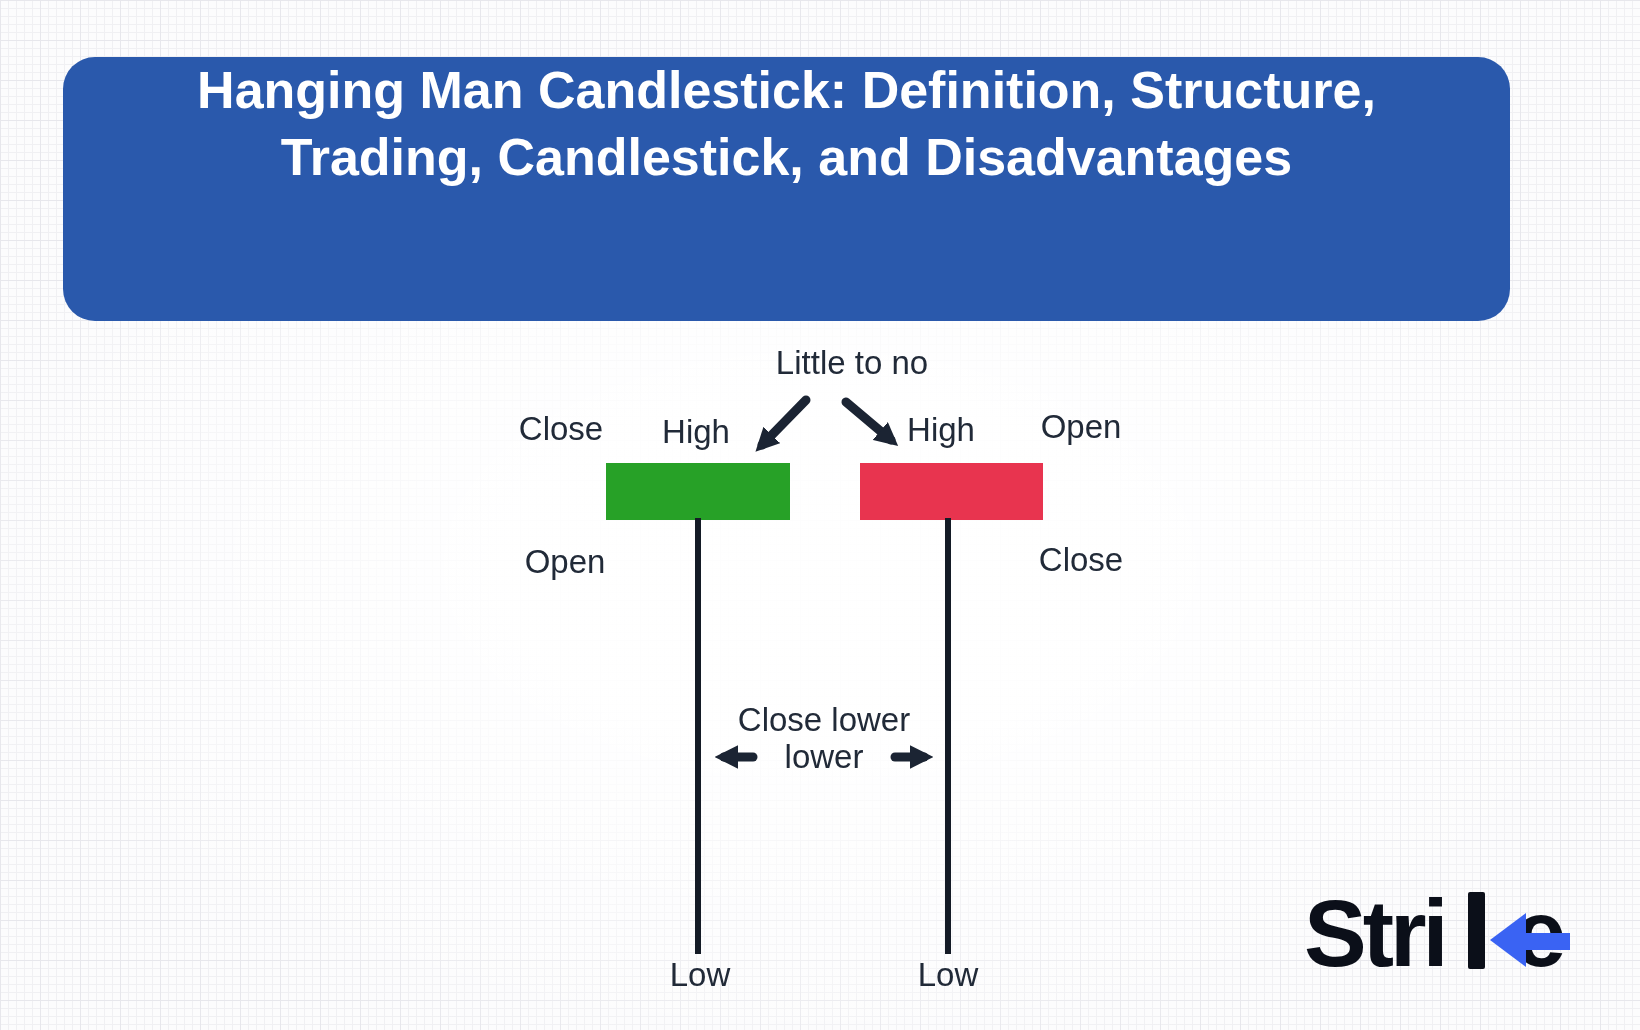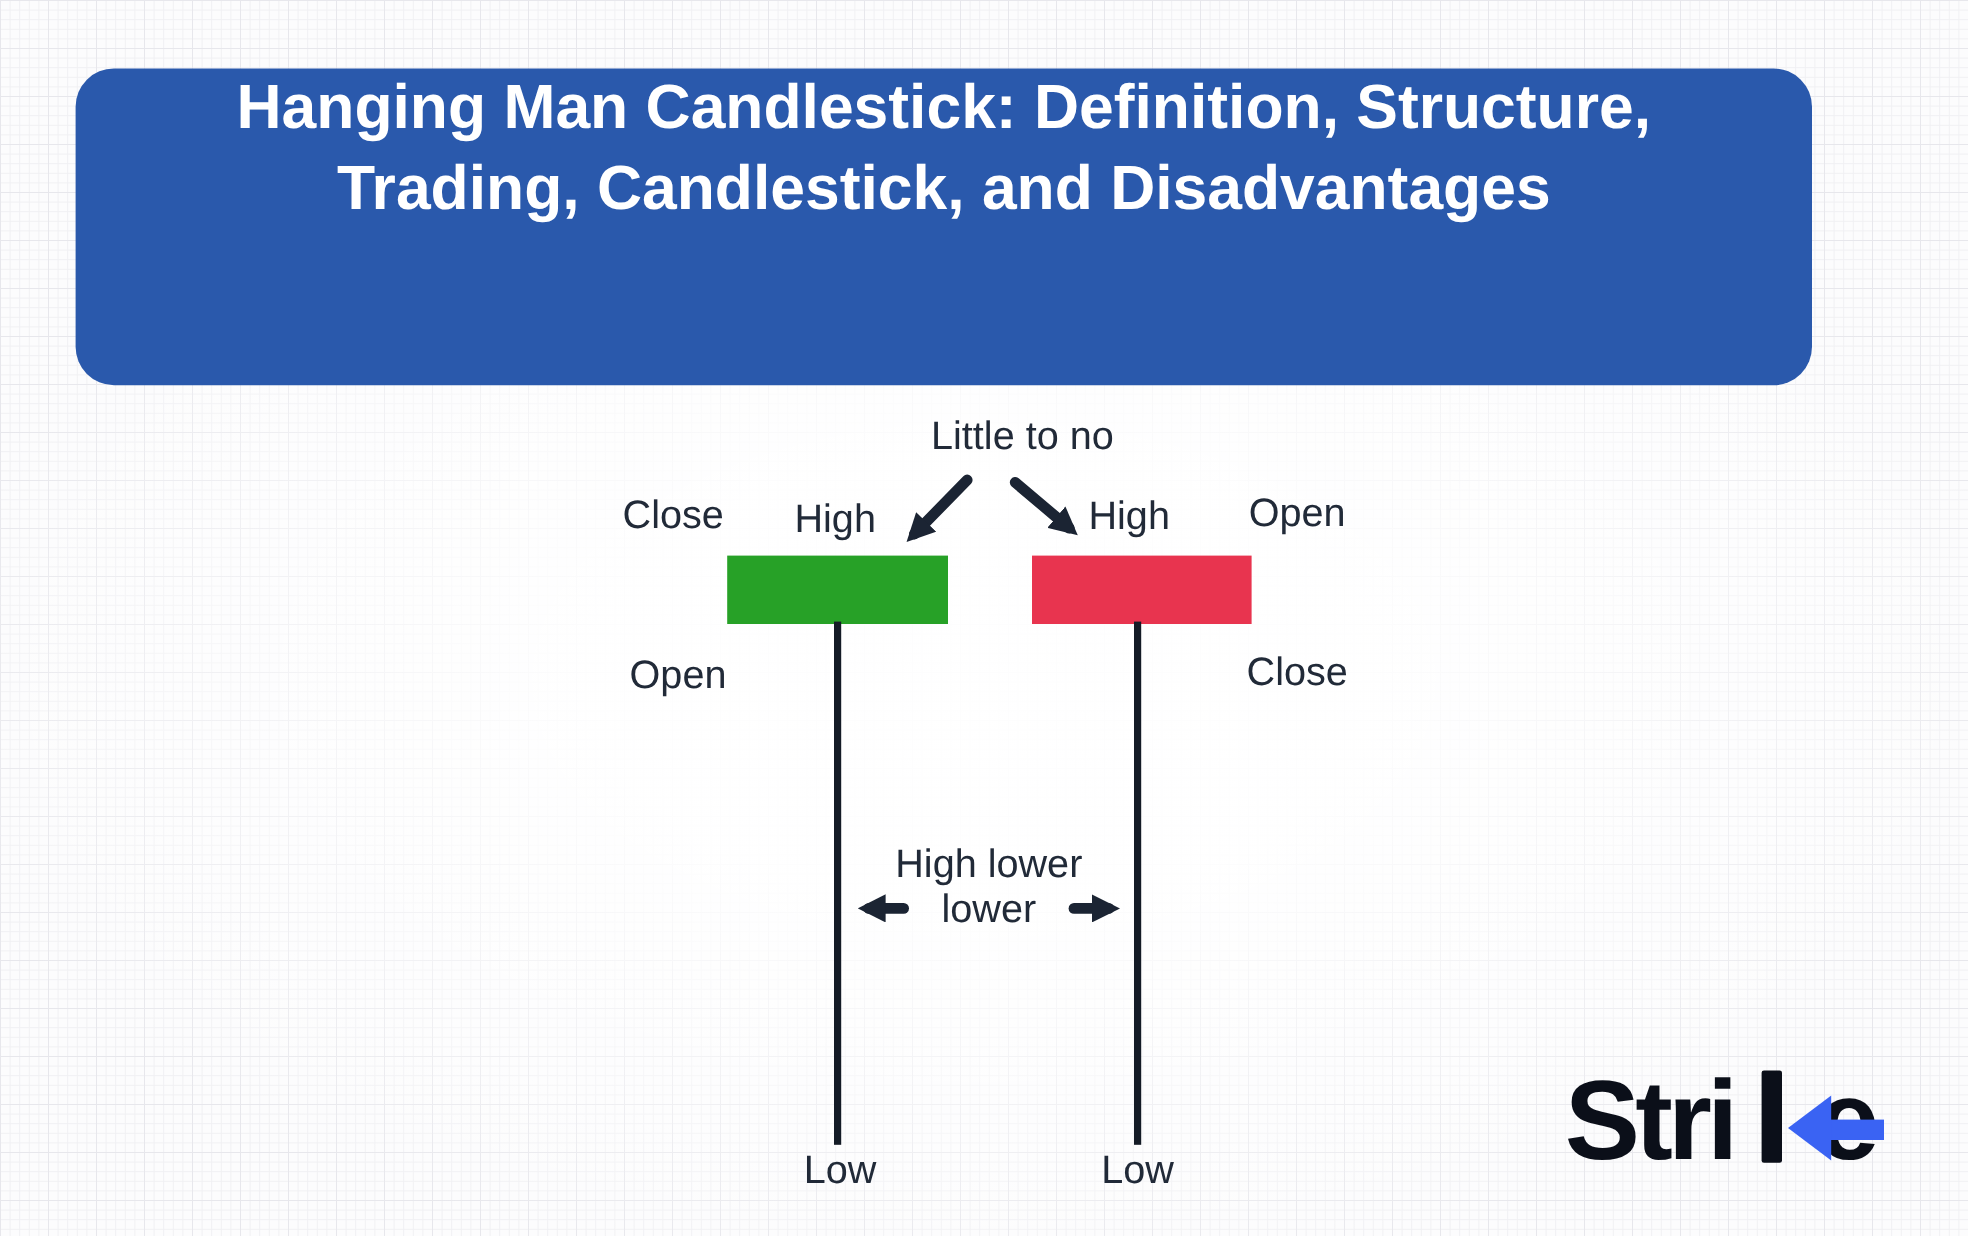--- a/index.html
+++ b/index.html
@@ -74,21 +74,21 @@
     <div class="lbl" style="left:700px;top:975px;">Low</div>
     <div class="lbl" style="left:948px;top:975px;">Low</div>
 
     <div class="candle" style="left: 606px; top: 463px; width: 184px; height: 57px; background-color: rgb(39, 161, 39);"></div>
     <div class="candle" style="left: 860px; top: 463px; width: 183px; height: 57px; background-color: rgb(232, 52, 79);"></div>
 
     <div class="shadow-line" style="left: 695px; top: 518px; height: 436px; background-color: rgb(20, 27, 38);"></div>
     <div class="shadow-line" style="left: 945px; top: 518px; height: 436px; background-color: rgb(20, 27, 38);"></div>
 
     <div class="annot annot-lower" style="left:824px;top:738px;">
-      <div>High lower</div>
+      <div>Close lower</div>
       <div>lower</div>
     </div>
 
     <svg class="arrow-layer" width="1640" height="1030" viewBox="0 0 1640 1030">
       <defs>
         <marker id="ah" viewBox="0 0 10 10" refX="6" refY="5" markerWidth="2.6" markerHeight="2.6" orient="auto-start-reverse">
           <path d="M0,0 L10,5 L0,10 z" style="fill: rgb(27, 36, 51);"></path>
         </marker>
       </defs>
       <g fill="none" stroke-width="9" stroke-linecap="round" style="stroke: rgb(27, 36, 51);">

